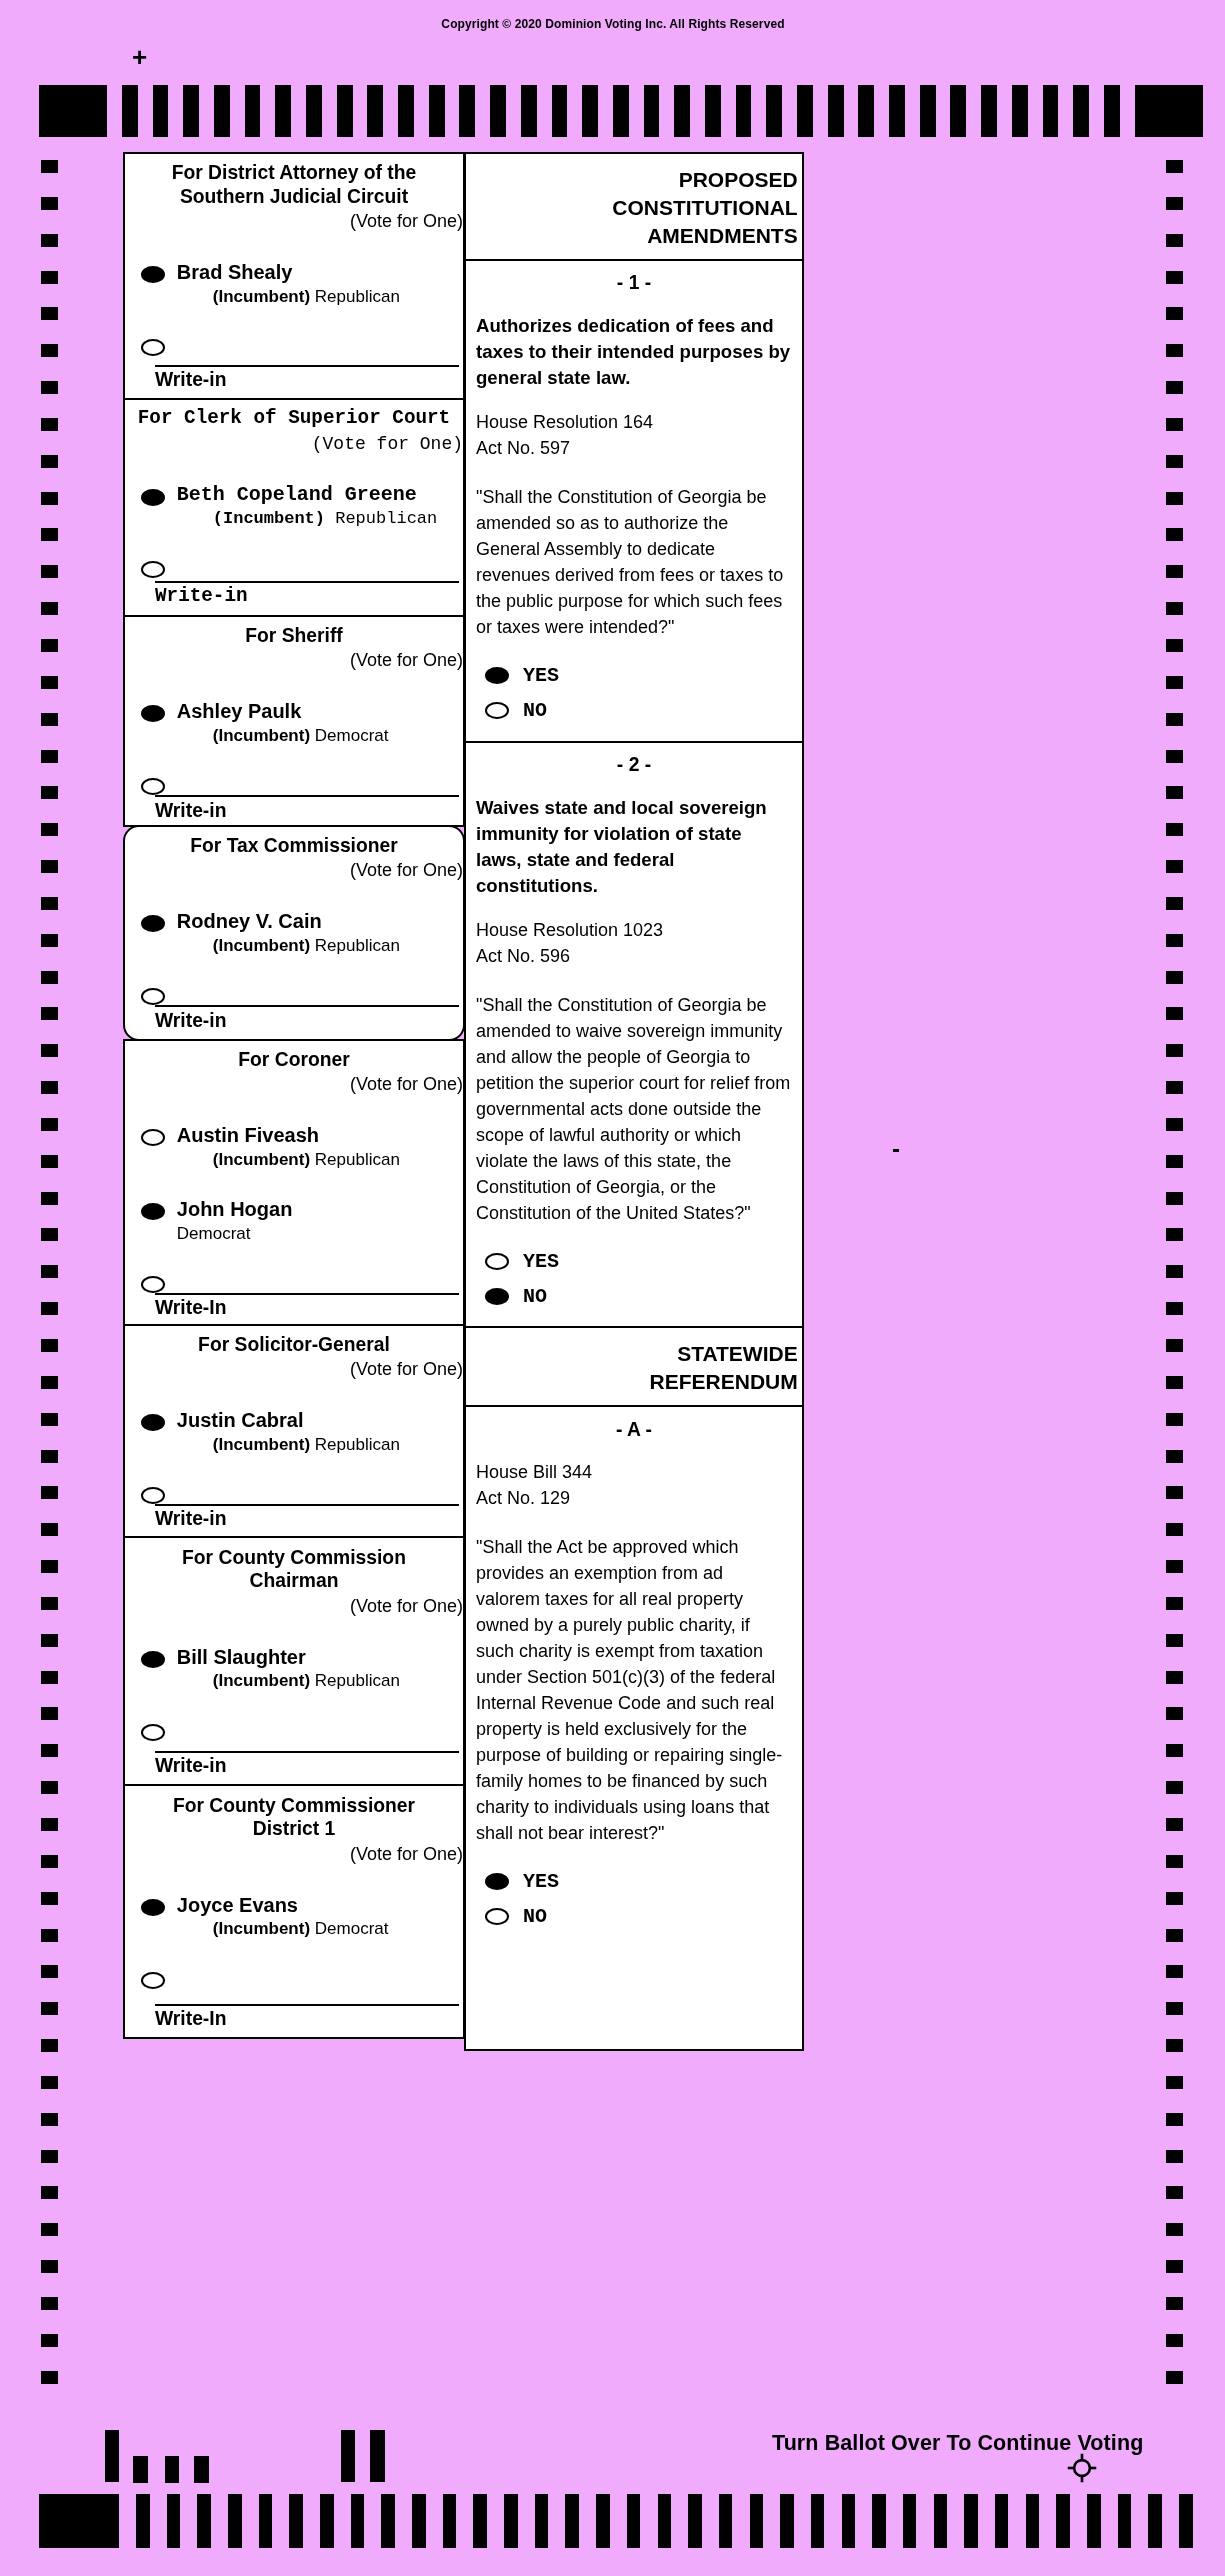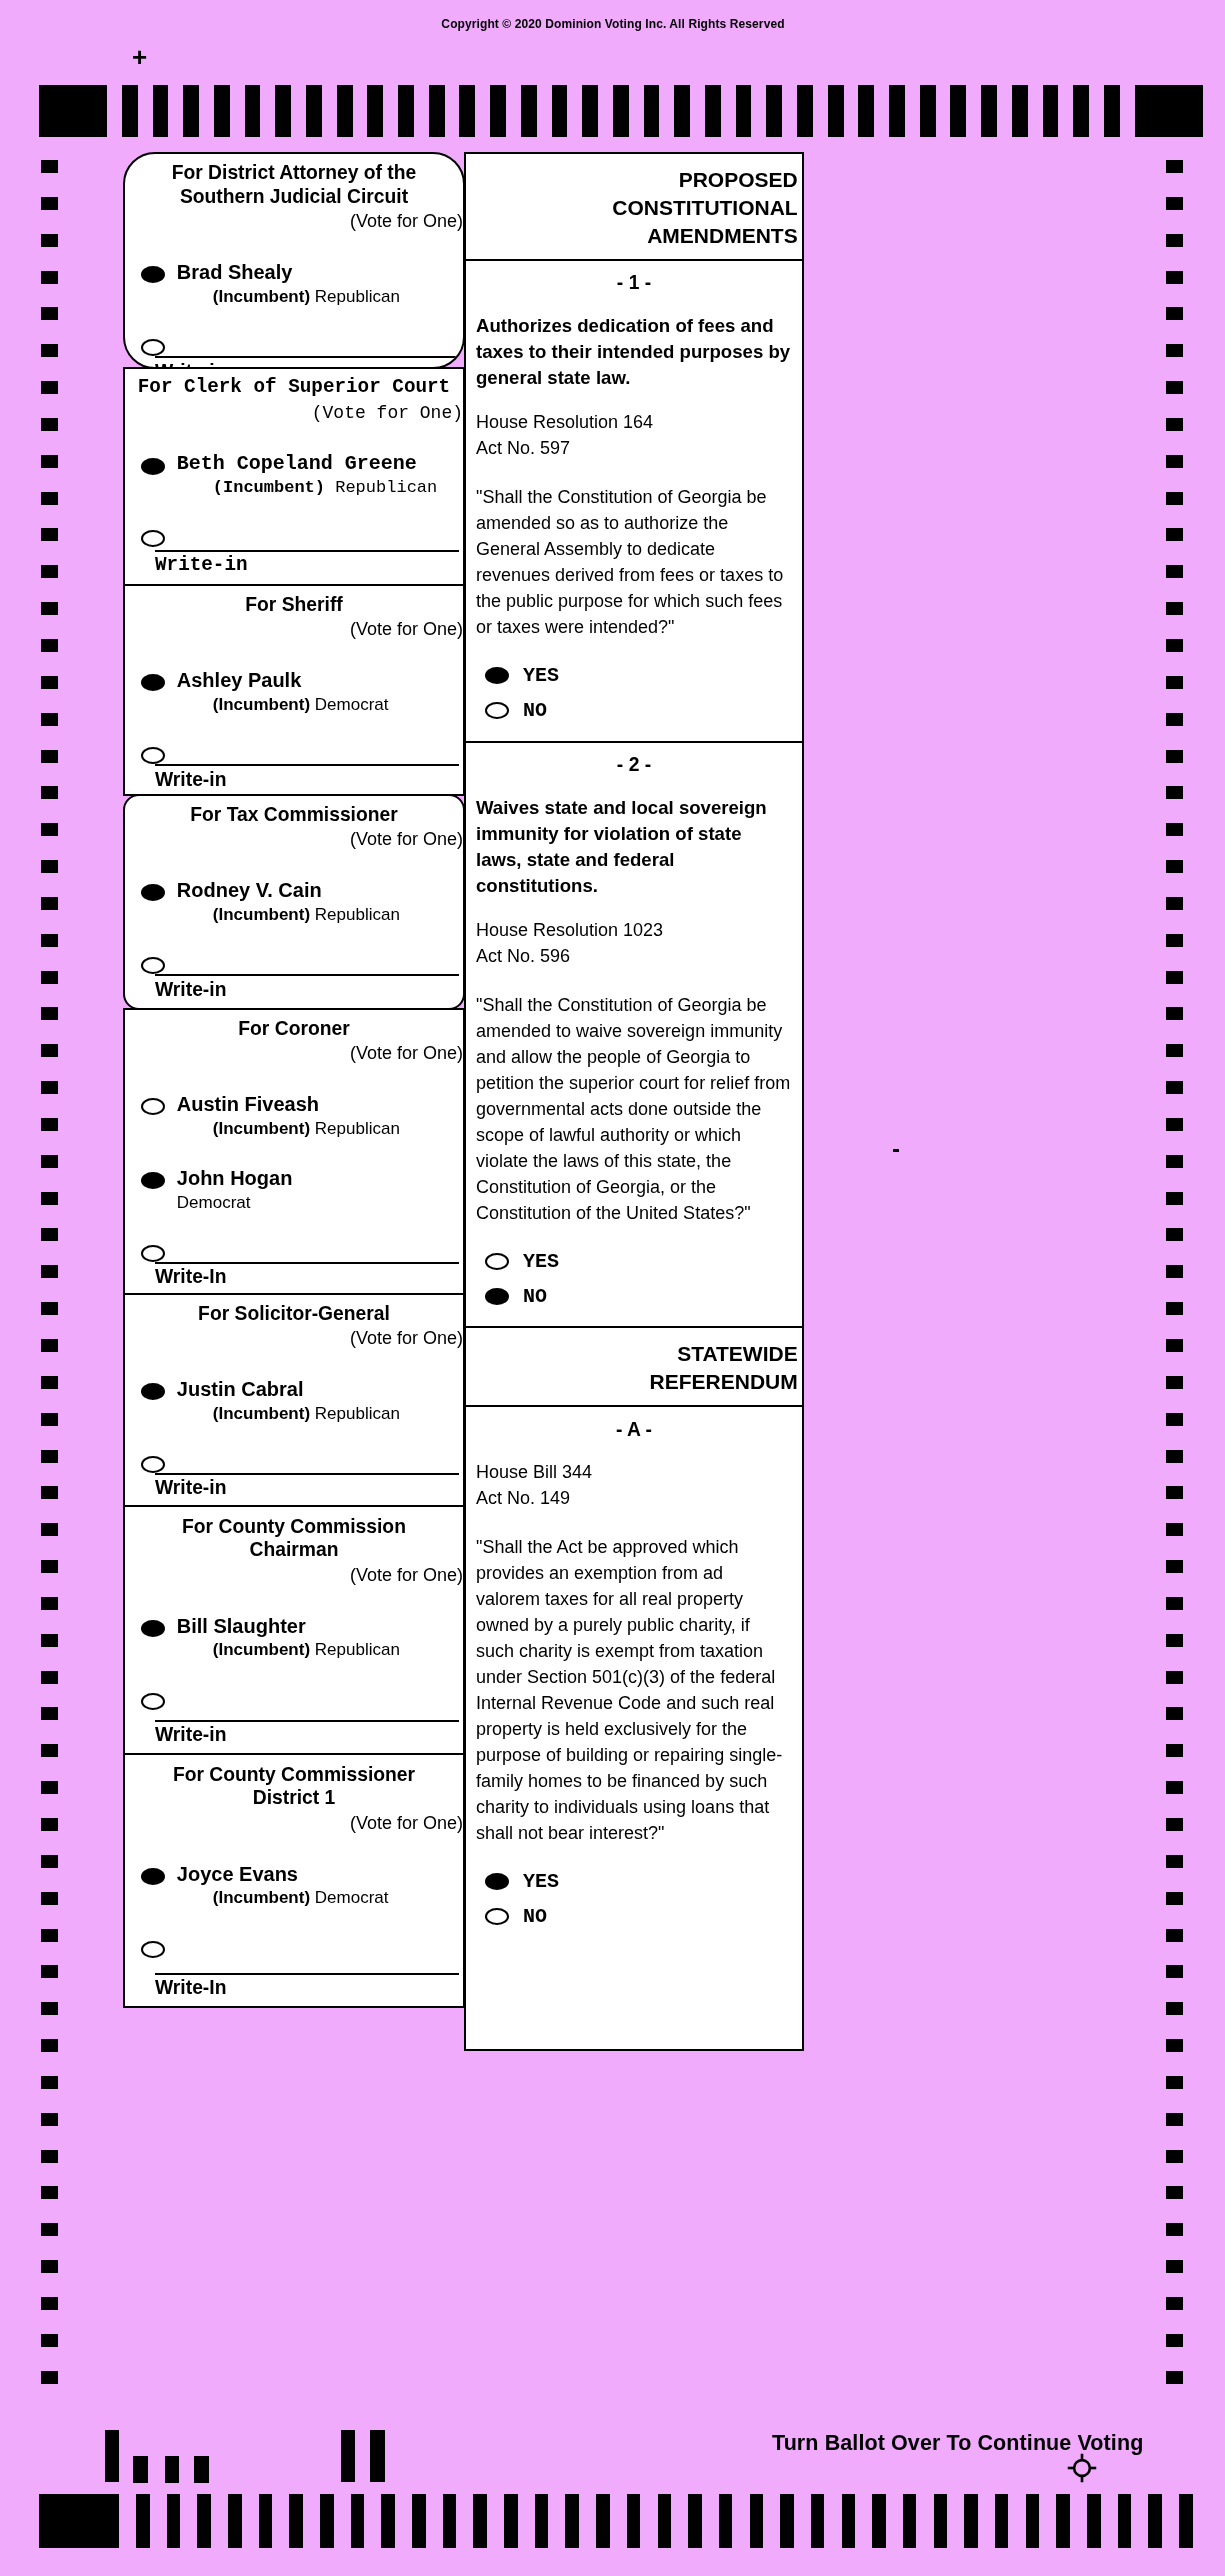--- a/index.html
+++ b/index.html
@@ -241,21 +241,21 @@
       <div class="sq"></div>
       <div class="sq"></div>
       <div class="sq"></div>
       <div class="sq"></div>
       <div class="sq"></div>
       <div class="sq"></div>
       <div class="sq"></div>
     </div>
 
   <div class="contests">
-      <div class="contest" style="height: 217px; border-radius: 32px;">
+      <div class="contest" style="height: 248px;">
         <div class="c-title">
           <div>For District Attorney of the</div>
           <div>Southern Judicial Circuit</div>
         </div>
         <div class="c-instr">(Vote for One)</div>
         <div class="cand">
           <div class="oval filled"></div>
           <div class="cand-text">
             <div class="cand-name">Brad Shealy</div>
             <div class="cand-party"><b>(Incumbent)</b>&nbsp;<span>Republican</span></div>
@@ -465,21 +465,21 @@
         </div>
       </div>
       <div class="m-header" style="min-height: 67px; box-sizing: border-box;">
         <div>STATEWIDE</div>
         <div>REFERENDUM</div>
       </div>
       <div class="m-section" style="min-height: 644px;">
         <div class="m-num">- A -</div>
         <div class="m-auth">
           <div>House Bill 344</div>
-          <div>Act No. 149</div>
+          <div>Act No. 129</div>
         </div>
         <div class="m-question">"Shall the Act be approved which provides an exemption from ad valorem taxes for all real property owned by a purely public charity, if such charity is exempt from taxation under Section 501(c)(3) of the federal Internal Revenue Code and such real property is held exclusively for the purpose of building or repairing single-family homes to be financed by such charity to individuals using loans that shall not bear interest?"</div>
         <div class="m-opts">
           <div class="m-opt">
             <div class="oval filled"></div>
             <div class="m-opt-label">YES</div>
           </div>
           <div class="m-opt">
             <div class="oval"></div>
             <div class="m-opt-label">NO</div>

